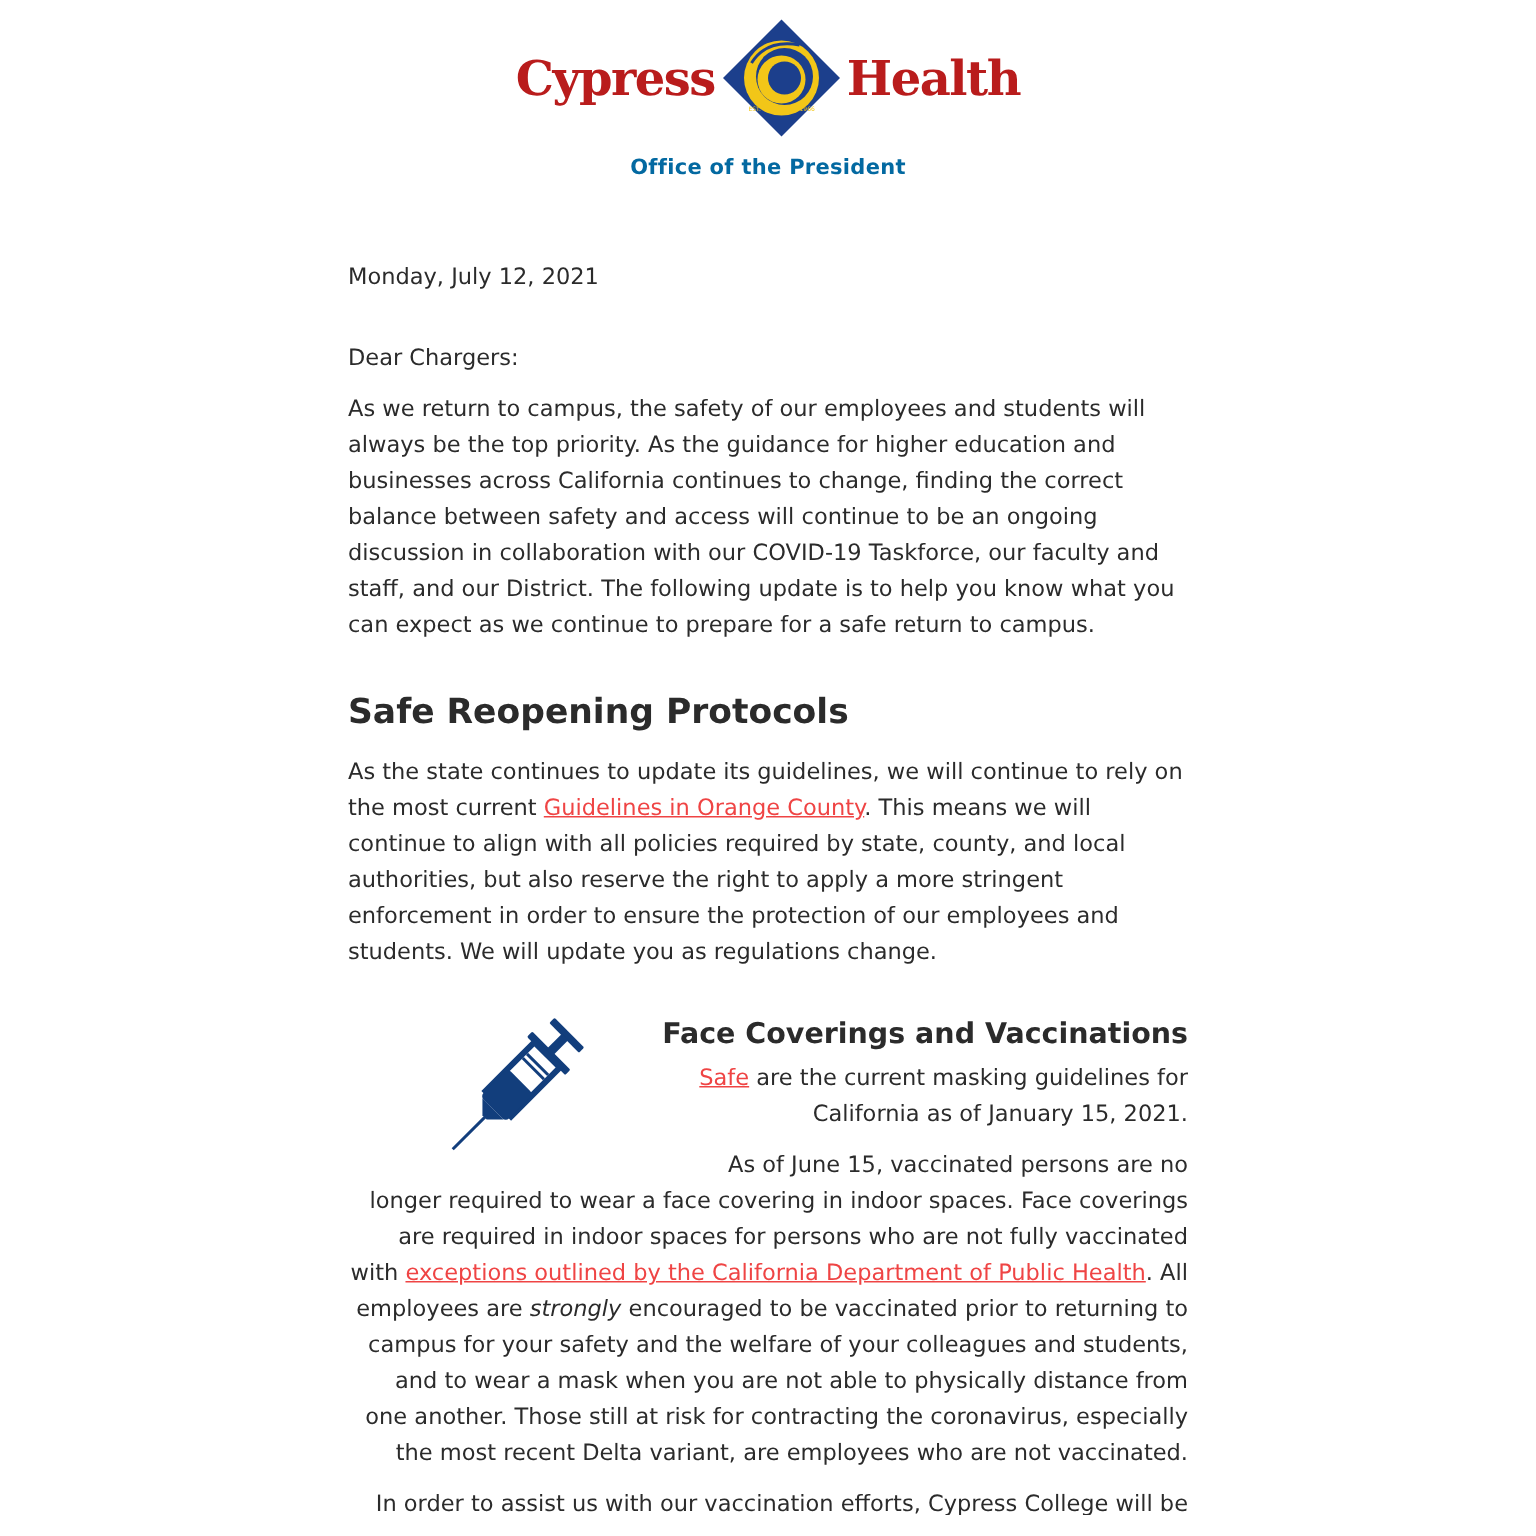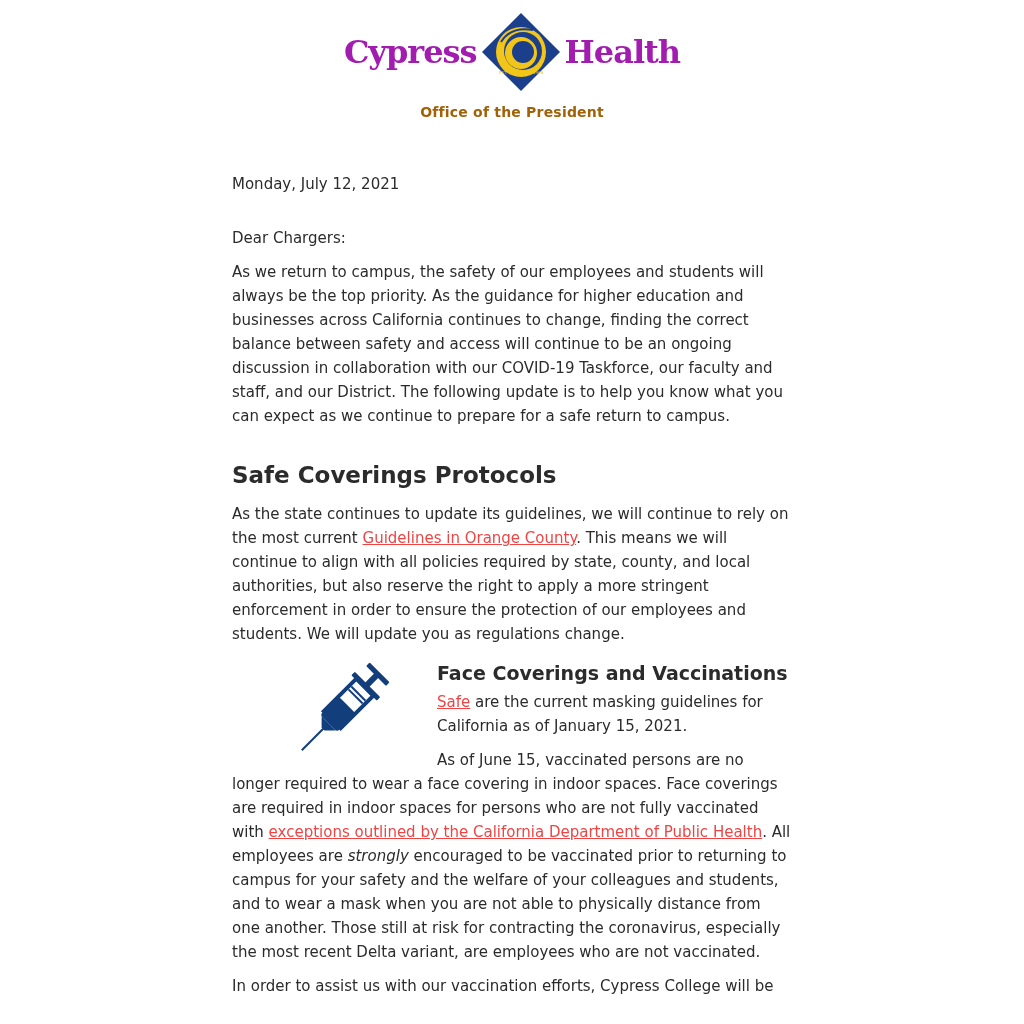--- a/index.html
+++ b/index.html
@@ -6,33 +6,33 @@
   body {
     width: 1024px; height: 1024px; overflow: hidden;
     font-family: "DejaVu Sans", sans-serif;
     color: #2b2b2b;
   }
   .page { width: 560px; margin: 0 auto; position: relative; }
   .header { text-align: center; padding-top: 14px; }
   .logo { display: flex; align-items: center; justify-content: center; gap: 4px; height: 76px; }
   .logo-word {
     font-family: "DejaVu Serif", serif; font-weight: bold;
-    color: #a21caf; font-size: 32px; letter-spacing: -1px;
+    color: #b91c1c; font-size: 32px; letter-spacing: -1px;
   }
   .logo-mark { width: 80px; height: 80px; }
   .office {
-    color: #a16207; font-weight: bold; font-size: 14px;
+    color: #0369a1; font-weight: bold; font-size: 14px;
     margin-top: 14px; letter-spacing: 0.2px;
   }
   .date { font-size: 15px; margin-top: 52px; line-height: 24px; }
   p { font-size: 15px; line-height: 24px; margin: 0 0 10px 0; }
   .greeting { margin-top: 30px; }
   h2 { font-size: 23px; margin: 34px 0 14px 0; font-weight: bold; color: #2b2b2b; }
   a { color: #ef4444; text-decoration: underline; }
-  .section2 { margin-top: 14px; }
+  .section2 { margin-top: 30px; text-align: right; }
   .float-icon {
     float: left; width: 205px; height: 110px; position: relative; margin-bottom: 2px;
   }
   .float-icon svg { position: absolute; left: 58px; top: 2px; }
   h3 { font-size: 19px; font-weight: bold; margin: 0 0 4px 0; line-height: 26px; }
   .cut { height: 20px; overflow: hidden; }
 </style>
 </head>
 <body>
 
@@ -54,21 +54,21 @@
       <span class="logo-word">Health</span>
     </div>
     <div class="office">Office of the President</div>
   </div>
 
   <div class="date">Monday, July 12, 2021</div>
 
   <p class="greeting">Dear Chargers:</p>
   <p>As we return to campus, the safety of our employees and students will always be the top priority. As the guidance for higher education and businesses across California continues to change, finding the correct balance between safety and access will continue to be an ongoing discussion in collaboration with our COVID-19 Taskforce, our faculty and staff, and our District. The following update is to help you know what you can expect as we continue to prepare for a safe return to campus.</p>
 
-  <h2>Safe Coverings Protocols</h2>
+  <h2>Safe Reopening Protocols</h2>
   <p><span>As the state continues to update its guidelines, we will continue to rely on the most current </span><a href="#">Guidelines in Orange County</a><span>. This means we will continue to align with all policies required by state, county, and local authorities, but also reserve the right to apply a more stringent enforcement in order to ensure the protection of our employees and students. We will update you as regulations change.</span></p>
 
   <div class="section2">
     <div class="float-icon">
       <svg width="100" height="100" viewBox="0 0 100 100">
         <g transform="rotate(45 50 50)" fill="#123e7c">
           <rect x="36" y="-6" width="28" height="5" rx="1"></rect>
           <rect x="47" y="-2" width="6" height="14"></rect>
           <rect x="32" y="11" width="36" height="5" rx="1"></rect>
           <rect x="38" y="15" width="24" height="46" fill="none" stroke="#123e7c" stroke-width="4"></rect>

